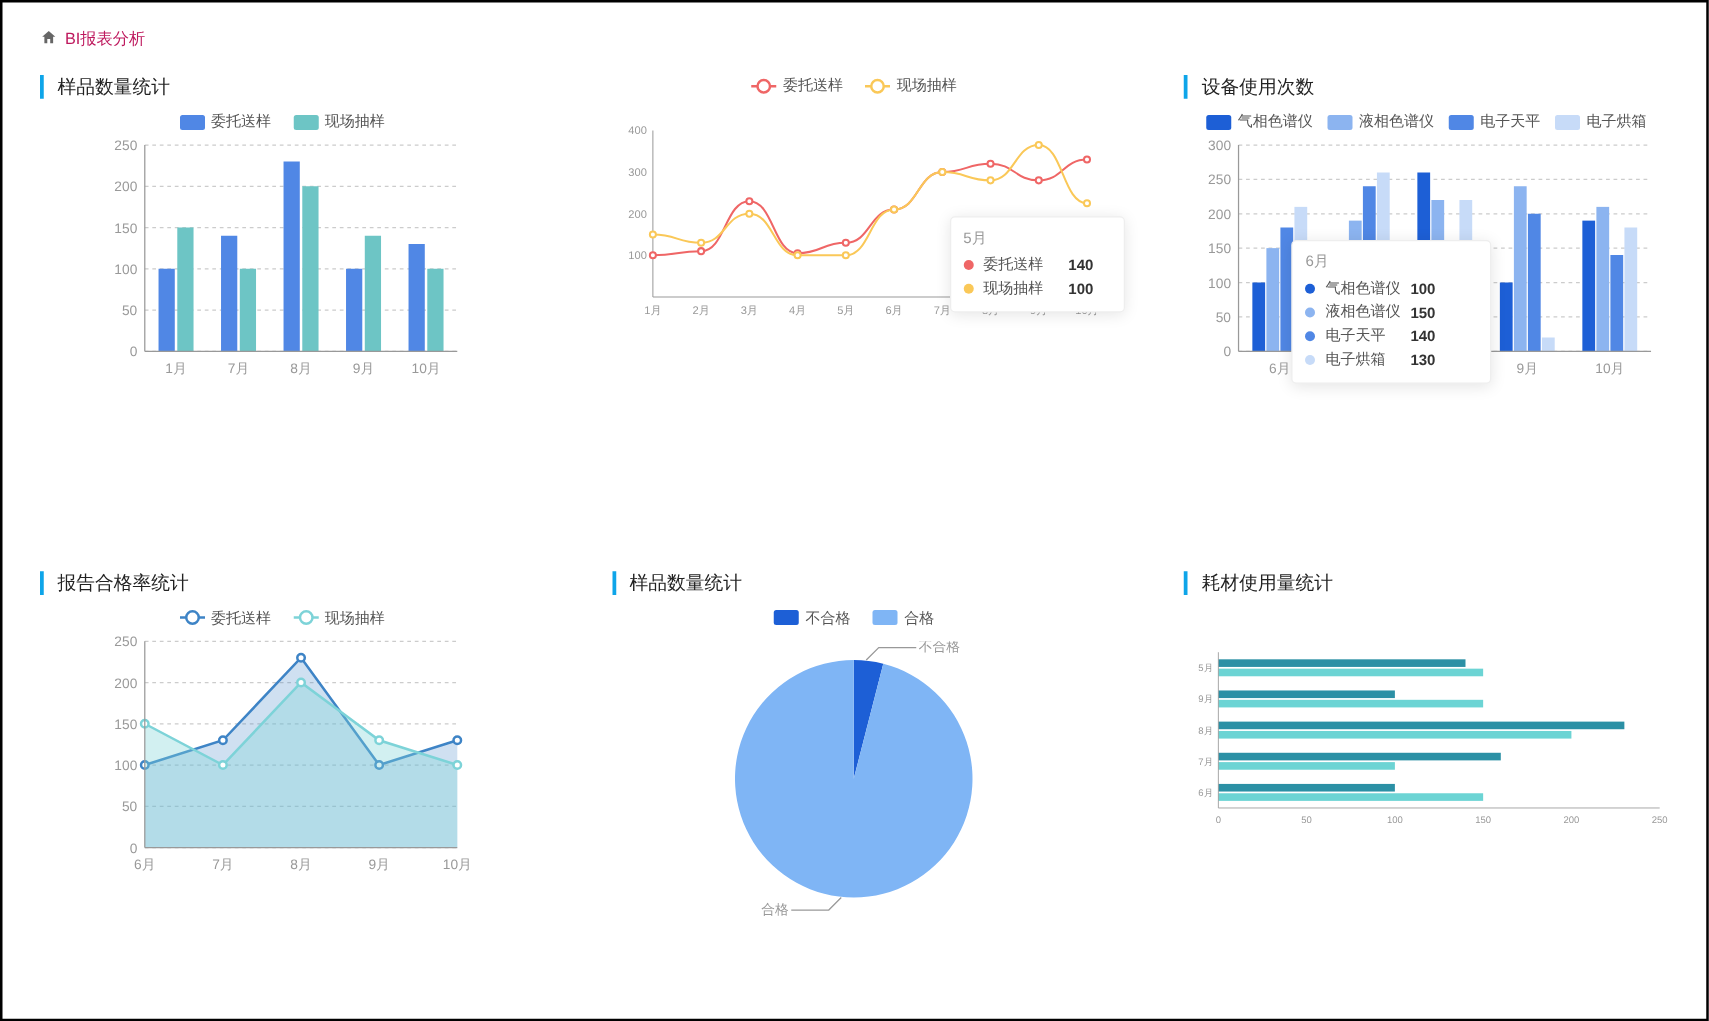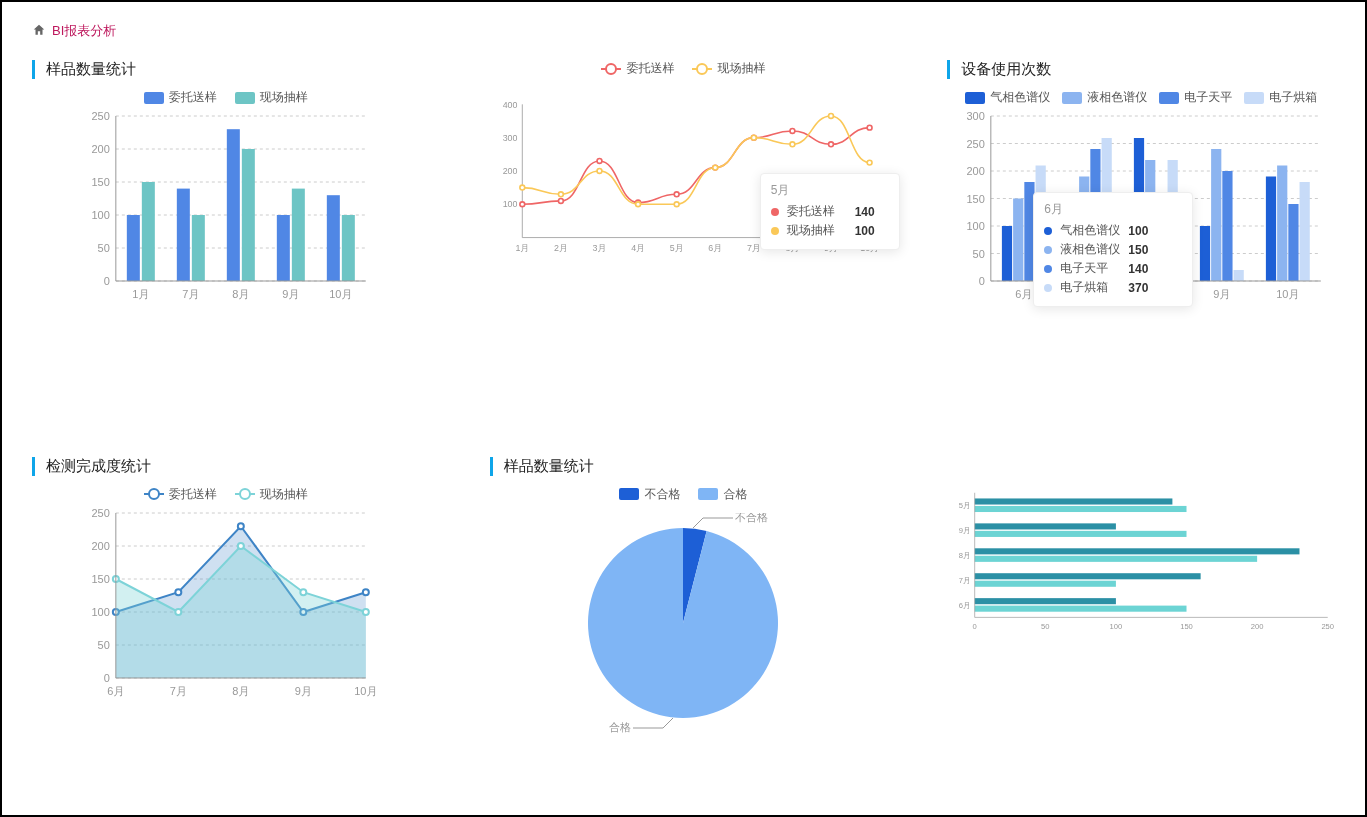--- a/index.html
+++ b/index.html
@@ -259,28 +259,28 @@
               <span class="tooltip-val">150</span>
             </div>
           <div class="tooltip-row">
               <span class="tooltip-dot" style="background:#5087E5"></span>
               <span class="tooltip-name">电子天平</span>
               <span class="tooltip-val">140</span>
             </div>
           <div class="tooltip-row">
               <span class="tooltip-dot" style="background:#C7DBF8"></span>
               <span class="tooltip-name">电子烘箱</span>
-              <span class="tooltip-val">370</span>
+              <span class="tooltip-val">130</span>
             </div>
         </div>
       </div>
     </div>
 
     <div class="card">
-      <div class="card-title">检测完成度统计</div>
+      <div class="card-title">报告合格率统计</div>
       <div class="legend">
         <div class="legend-item">
             <span class="legend-line" style="background:#3E84C6">
               <style>.legend-line[style*="3E84C6"]::before{border-color:#3E84C6}</style>
             </span>
             <span>委托送样</span>
           </div>
         <div class="legend-item">
             <span class="legend-line" style="background:#7DD3D8">
               <style>.legend-line[style*="7DD3D8"]::before{border-color:#7DD3D8}</style>
@@ -355,20 +355,21 @@
               <polyline points="10,-95 20,-105 50,-105" fill="none" stroke="#999"></polyline>
               <text x="52" y="-102" class="axis-label" fill="#555">不合格</text>
               <polyline points="-10,95 -20,105 -50,105" fill="none" stroke="#999"></polyline>
               <text x="-52" y="108" text-anchor="end" class="axis-label" fill="#555">合格</text>
             </g>
         </svg>
       </div>
     </div>
 
     <div class="card">
+      <div class="card-title">耗材使用量统计</div>
       <div class="chart-area">
         <svg width="100%" height="210" viewBox="0 0 560 210">
           <g class="c6-bars">
               <rect x="40" y="13.200000000000001" width="285.6" height="8.799999999999999" fill="#2B90A5"></rect>
               <rect x="40" y="24" width="306" height="8.799999999999999" fill="#6CD4D4"></rect>
               <rect x="40" y="49.2" width="204" height="8.799999999999999" fill="#2B90A5"></rect>
               <rect x="40" y="60" width="306" height="8.799999999999999" fill="#6CD4D4"></rect>
               <rect x="40" y="85.2" width="469.20000000000005" height="8.799999999999999" fill="#2B90A5"></rect>
               <rect x="40" y="96" width="408" height="8.799999999999999" fill="#6CD4D4"></rect>
               <rect x="40" y="121.2" width="326.40000000000003" height="8.799999999999999" fill="#2B90A5"></rect>

